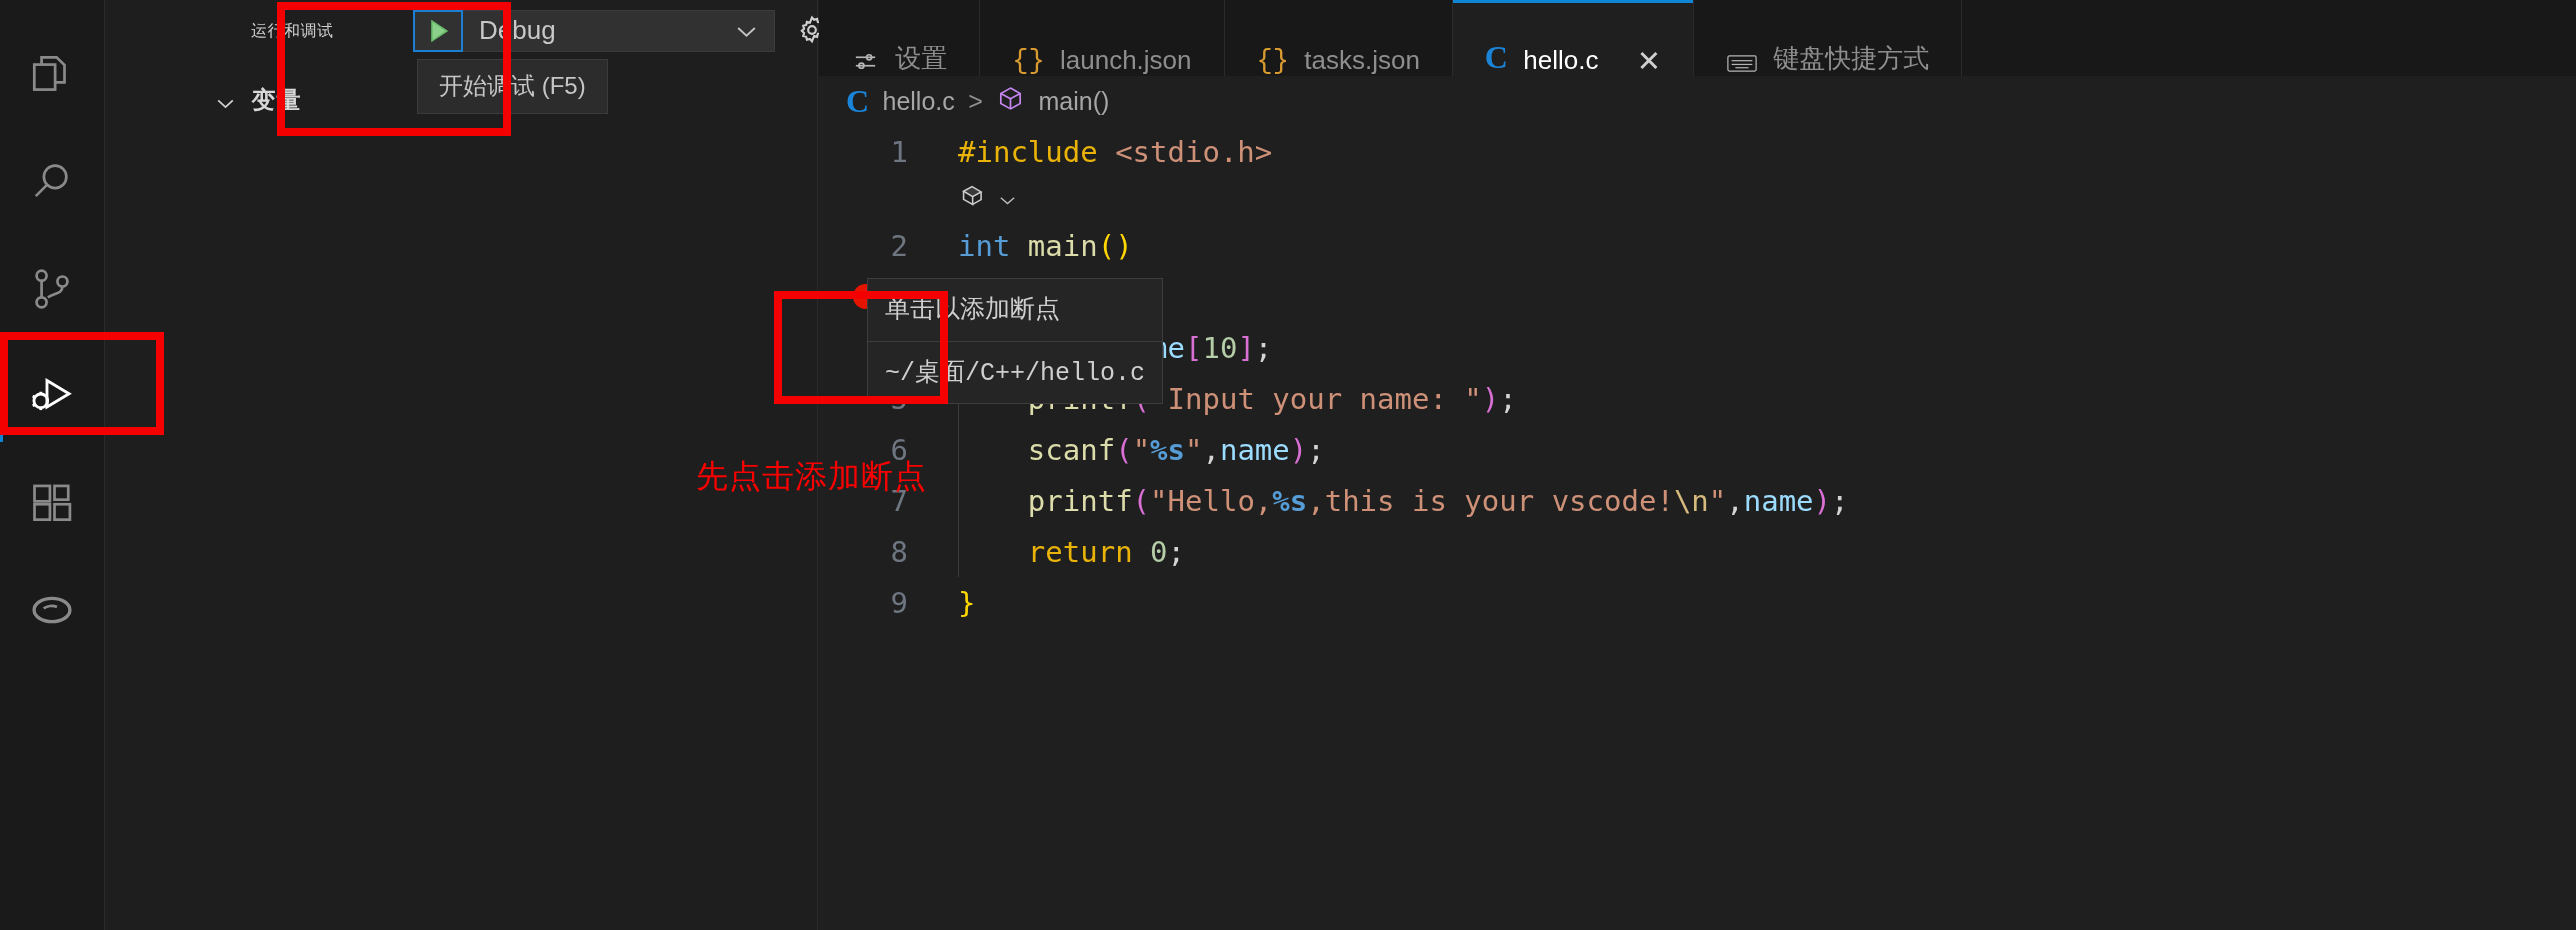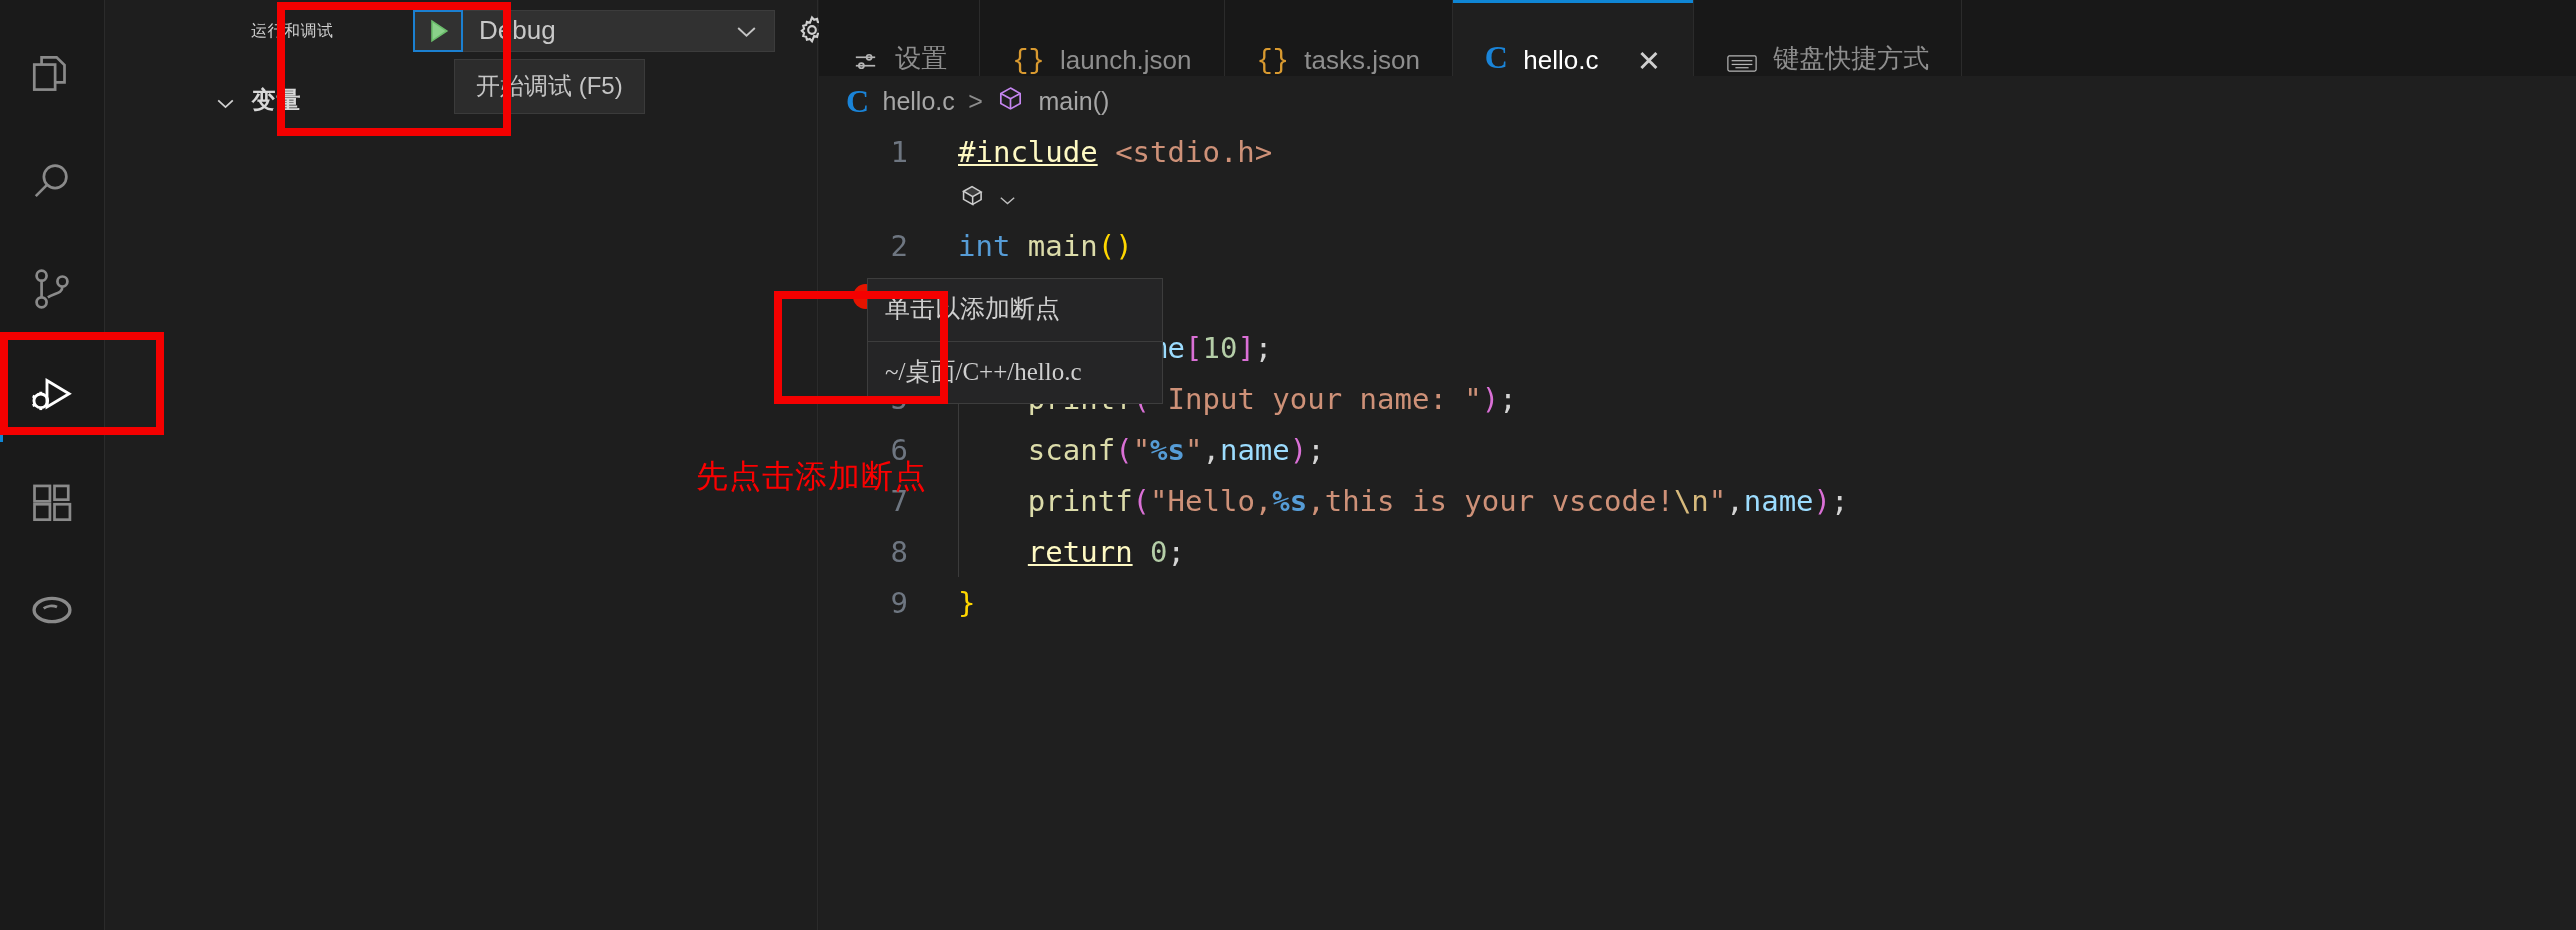--- a/index.html
+++ b/index.html
@@ -95,21 +95,20 @@
 
   
   #debug-start-tooltip {
     position: absolute; left: 311px; top: 59px;
     background: #2c2c2c;
     border: 1px solid #3b3b3b;
     padding: 9.5px 21px 11.4px 21px;
     font-size: 24px; color: #c5c5c5;
     white-space: nowrap;
     z-index: 40;
-    margin-left: 37px;
   }
 
   
   #hl-debug-config {
     position: absolute; left: 277px; top: 1.9px;
     width: 234px; height: 134px;
     border: 8.6px solid #f40000;
     z-index: 45; pointer-events: none;
   }
   
@@ -221,40 +220,40 @@
     width: 1px; height: 51px; background: #3b3b3b;
   }
   
   #codelens-row {
     height: 43px;
     display: flex; align-items: center;
     padding-left: 139px; gap: 7.6px;
   }
 
   
-  .c-pre    { color: #fef9c3; text-decoration: underline; }
+  .c-pre    { color: #eab308; }
   .c-str    { color: #ce9178; }
   .c-kw     { color: #569cd6; }
   .c-fn     { color: #dcdcaa; }
   .c-var    { color: #9cdcfe; }
   .c-num    { color: #b5cea8; }
   .c-plain  { color: #d4d4d4; }
   .c-brk-y  { color: #ffd700; }
   .c-brk-p  { color: #da70d6; }
   .c-pct    { color: #569cd6; font-weight: bold; }
   .c-esc    { color: #d7ba7d; }
 
   
   #bp-tooltip {
     position: absolute; left: 867px; top: 278px;
     width: 296px;
     background: #252526;
     border: 1px solid #3d3d3d;
     z-index: 30;
-    font-family: Liberation Serif, serif;
+    font-family: Liberation Mono, monospace;
   }
   #bp-tooltip-main {
     padding: 13.4px 17px 15.3px 17px;
     font-size: 25px; color: #cfcfcf;
     border-bottom: 1px solid #3d3d3d;
     white-space: nowrap;
   }
   #bp-tooltip-path {
     padding: 13.4px 17px 15.3px 17px;
     font-size: 25px; color: #cfcfcf;

